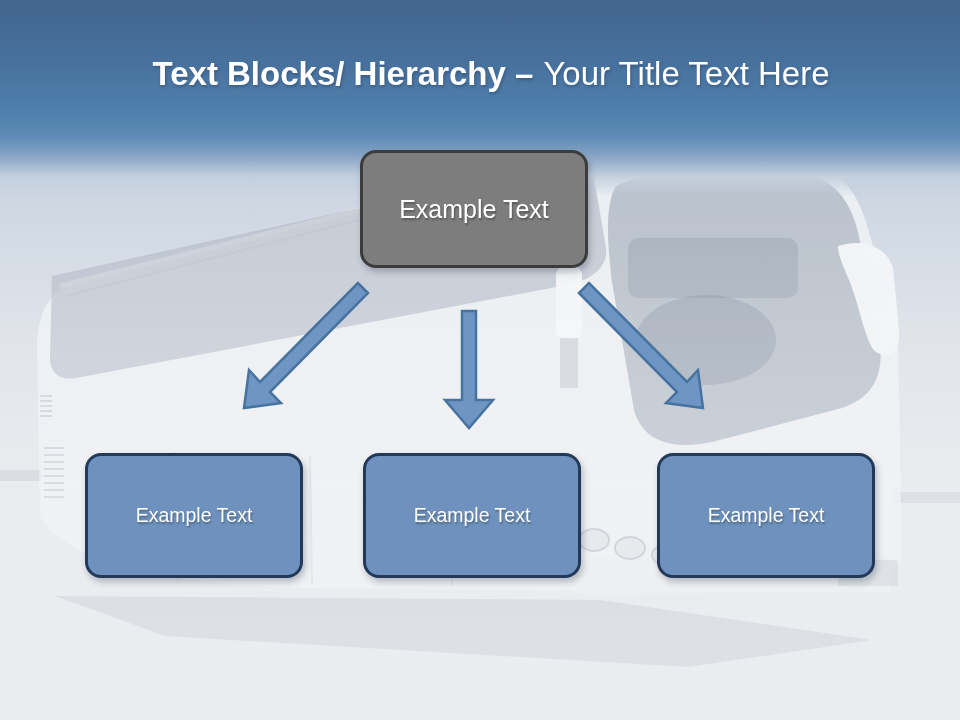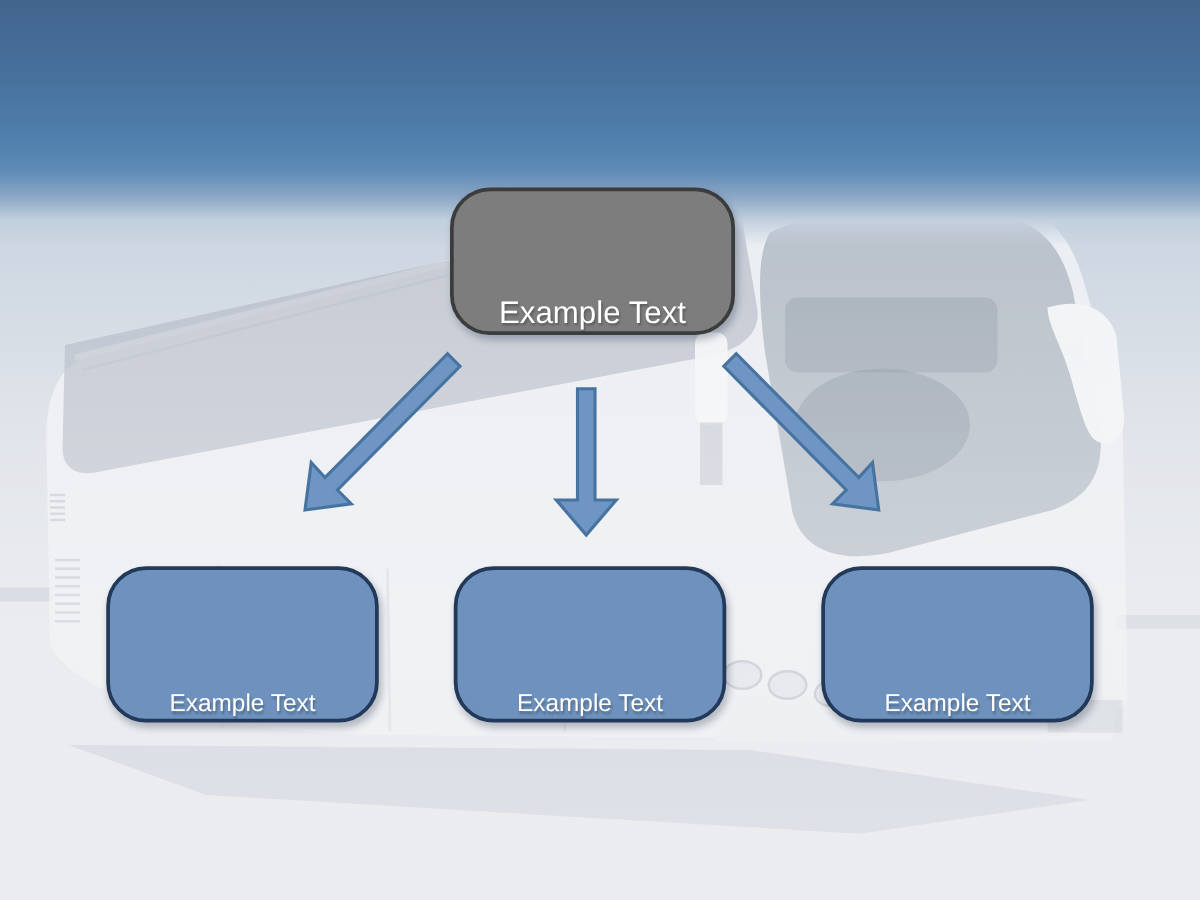--- a/index.html
+++ b/index.html
@@ -18,23 +18,23 @@
     position:absolute;top:54px;left:0;width:960px;
     text-align:center;padding-left:22px;box-sizing:border-box;
     color:#ffffff;font-size:33px;line-height:40px;white-space:nowrap;
     text-shadow:1px 2px 3px rgba(20,35,60,0.30);
   }
   .title-bold{font-weight:bold;margin-right:10px;}
   .title-regular{font-weight:normal;}
   .arrows-svg{position:absolute;left:0;top:0;width:960px;height:720px;}
   .arrow{fill:#6e95c3;stroke:#46739f;stroke-width:2.5;stroke-linejoin:miter;}
   .tbox{
-    position:absolute;display:flex;align-items:flex-end;justify-content:center;
+    position:absolute;display:flex;align-items:center;justify-content:center;
     box-sizing:border-box;color:#ffffff;text-align:center;
-    border-radius:32px;box-shadow:2px 4px 6px rgba(40,55,80,0.30);
+    border-radius:16px;box-shadow:2px 4px 6px rgba(40,55,80,0.30);
     text-shadow:1px 2px 2px rgba(0,0,0,0.30);
   }
   .tbox.root{
     left:360px;top:150px;width:228px;height:118px;
     background:#7d7d7d;border:3px solid #3c3c3c;font-size:25px;
   }
   .tbox.child{
     top:453px;width:218px;height:125px;
     background:#6e92bd;border:3px solid #22395a;font-size:19.5px;
   }
@@ -86,20 +86,23 @@
         <ellipse cx="594" cy="540" rx="15" ry="11"></ellipse>
         <ellipse cx="630" cy="548" rx="15" ry="11"></ellipse>
         <ellipse cx="665" cy="555" rx="13" ry="10"></ellipse>
       </g>
     </g>
     <rect x="0" y="0" width="960" height="720" fill="url(#washGrad)"></rect>
   </svg>
 
   <div class="header-band"></div>
 
+  <div class="title-row">
+    <span class="title-bold">Text Blocks/ Hierarchy –</span><span class="title-regular">Your Title Text Here</span>
+  </div>
 
   <svg class="arrows-svg" viewBox="0 0 960 720">
     <polygon class="arrow" points="358,283 260,382 249,370 244,408 281,403 270,392 368,293"></polygon>
     <polygon class="arrow" points="462,311 462,400 445,400 469,428 493,400 476,400 476,311"></polygon>
     <polygon class="arrow" points="579,293 677,392 666,403 703,408 698,370 687,382 589,283"></polygon>
   </svg>
 
   <div class="tbox root">
     <span>Example Text</span>
   </div>

